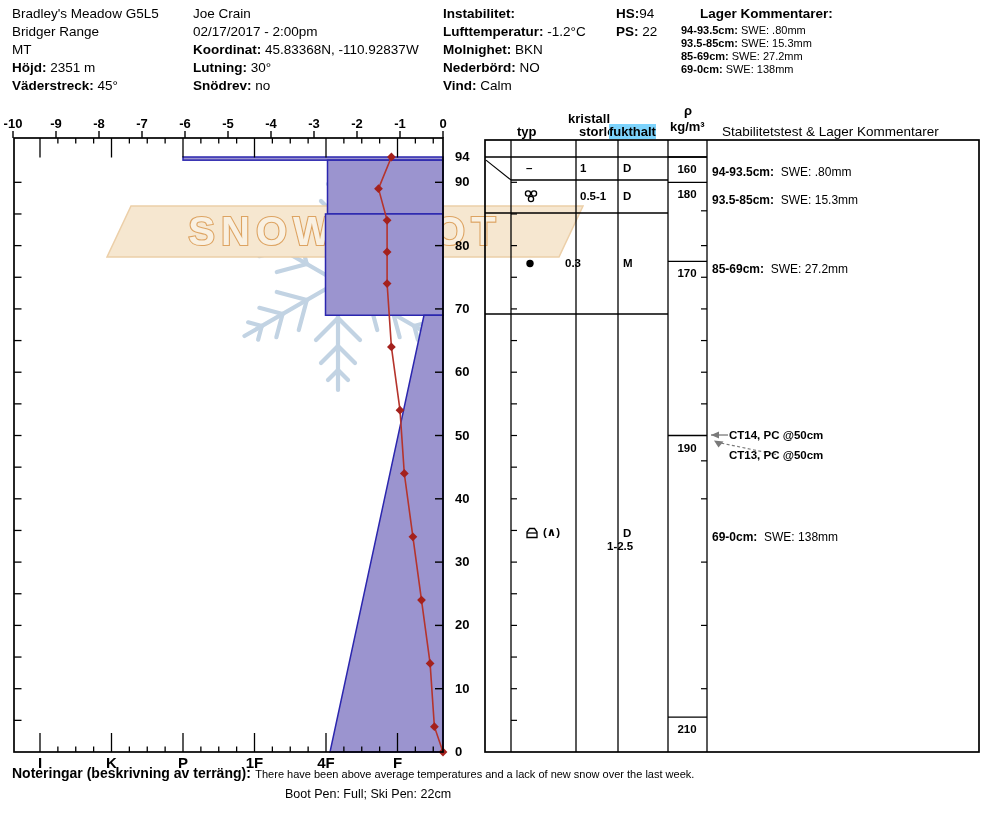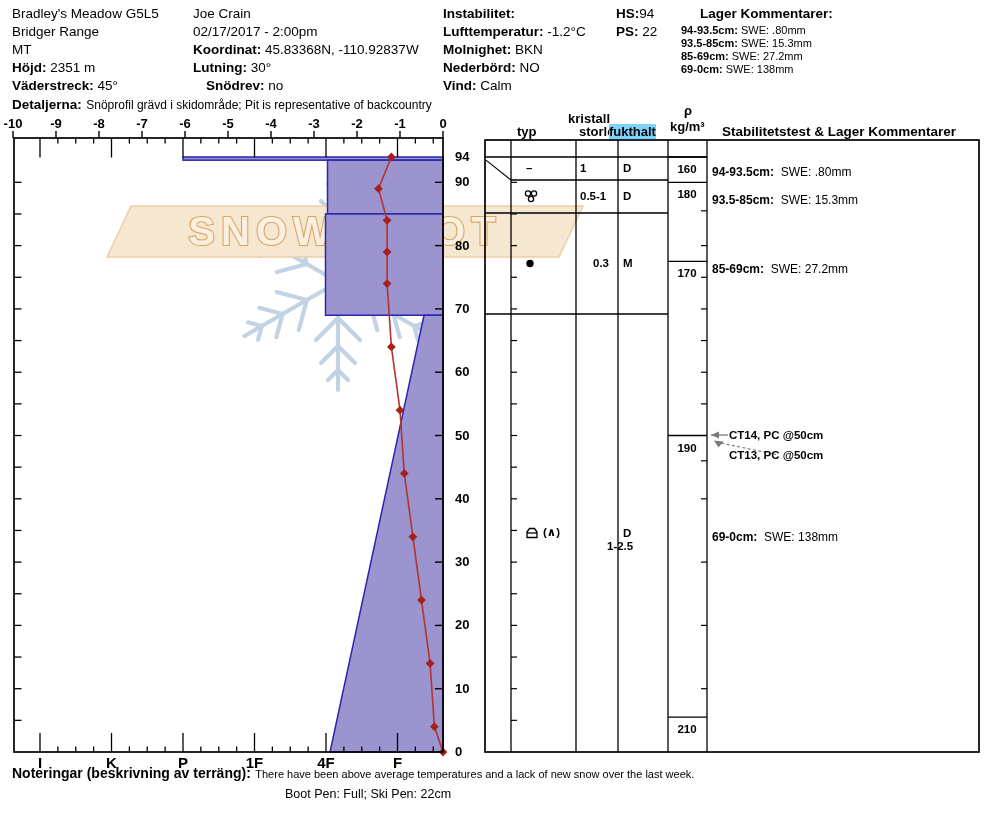--- a/index.html
+++ b/index.html
@@ -41,21 +41,21 @@
   <div class="abs hl txt" style="left:193px;top:5px">Joe Crain</div>
   <div class="abs hl txt" style="left:193px;top:23px">02/17/2017 - 2:00pm</div>
   <div class="abs hl txt" style="left:193px;top:41px">
     <span class="b">Koordinat:</span>
     <span>45.83368N, -110.92837W</span>
   </div>
   <div class="abs hl txt" style="left:193px;top:59px">
     <span class="b">Lutning:</span>
     <span>30°</span>
   </div>
-  <div class="abs hl txt" style="left:206px;top:77px">
+  <div class="abs hl txt" style="left:193px;top:77px">
     <span class="b">Snödrev:</span>
     <span>no</span>
   </div>
 
   <div class="abs hl b txt" style="left:443px;top:5px">Instabilitet:</div>
   <div class="abs hl txt" style="left:443px;top:23px">
     <span class="b">Lufttemperatur:</span>
     <span>-1.2°C</span>
   </div>
   <div class="abs hl txt" style="left:443px;top:41px">
@@ -80,24 +80,20 @@
   </div>
 
   <div class="abs hl b txt" style="left:700px;top:5px">Lager Kommentarer:</div>
   <div id="hdr-lager" class="abs txt" style="left:681px;top:24px">
       <div class="sm"><span class="b">94-93.5cm:</span> <span>SWE: .80mm</span></div>
       <div class="sm"><span class="b">93.5-85cm:</span> <span>SWE: 15.3mm</span></div>
       <div class="sm"><span class="b">85-69cm:</span> <span>SWE: 27.2mm</span></div>
       <div class="sm"><span class="b">69-0cm:</span> <span>SWE: 138mm</span></div>
     </div>
 
-  <div class="abs txt" style="left:12px;top:95px">
-    <span class="b" style="font-size:13.5px">Detaljerna:</span>
-    <span style="font-size:12px">Snöprofil grävd i skidområde;  Pit is representative of backcountry</span>
-  </div>
 
   <svg id="chart-svg" width="994" height="840">
       <g stroke="#c2d3e3" stroke-width="4.2" stroke-linecap="round" fill="none">
         <g transform="translate(338,282) rotate(0)">
           <line x1="0" y1="10" x2="0" y2="-108"></line>
           <line x1="0" y1="-36" x2="-22" y2="-58"></line>
           <line x1="0" y1="-36" x2="22" y2="-58"></line>
           <line x1="0" y1="-64" x2="-17" y2="-81"></line>
           <line x1="0" y1="-64" x2="17" y2="-81"></line>
           <line x1="0" y1="-88" x2="-10" y2="-98"></line>
@@ -348,40 +344,40 @@
       <div class="abs txt dens" style="left: 668px; top: 163px;">160</div>
       <div class="abs txt dens" style="left: 668px; top: 188.319px;">180</div>
       <div class="abs txt dens" style="left: 668px; top: 267.441px;">170</div>
       <div class="abs txt dens" style="left: 668px; top: 441.511px;">190</div>
       <div class="abs txt dens" style="left: 668px; top: 723.186px;">210</div>
       <div class="abs txt cell" style="left: 526px; top: 161.5px;">–</div>
       <div class="abs txt cell" style="left: 580px; top: 162px;">1</div>
       <div class="abs txt cell" style="left: 623px; top: 162px;">D</div>
       <div class="abs txt cell" style="left: 580px; top: 190px;">0.5-1</div>
       <div class="abs txt cell" style="left: 623px; top: 190px;">D</div>
-      <div class="abs txt cell" style="left: 580px; top: 257px; padding-left: 13px;">0.3</div>
+      <div class="abs txt cell" style="left: 552px; top: 257px; padding-left: 13px;">0.3</div>
       <div class="abs txt cell" style="left: 623px; top: 257px;">M</div>
       <div class="abs txt cell" style="left: 543px; top: 526px;">(∧)</div>
       <div class="abs txt cell" style="left: 580px; top: 540px; margin-left: 27px;">1-2.5</div>
       <div class="abs txt cell" style="left: 623px; top: 526.5px;">D</div>
       <div class="abs txt ct" style="left: 729px; top: 429.011px;">CT14, PC @50cm</div>
       <div class="abs txt ct" style="left: 729px; top: 449.011px;">CT13, PC @50cm</div>
       <div class="abs txt cmt" style="left: 712px; top: 165px;"><span class="b">94-93.5cm:</span>&nbsp; <span>SWE: .80mm</span></div>
       <div class="abs txt cmt" style="left: 712px; top: 193px;"><span class="b">93.5-85cm:</span>&nbsp; <span>SWE: 15.3mm</span></div>
       <div class="abs txt cmt" style="left: 712px; top: 262px;"><span class="b">85-69cm:</span>&nbsp; <span>SWE: 27.2mm</span></div>
       <div class="abs txt cmt" style="left: 712px; top: 530px;"><span class="b">69-0cm:</span>&nbsp; <span>SWE: 138mm</span></div>
     </div>
 
   <div class="abs ph txt" style="left:540px;top:111px;width:70px;text-align:right">kristall</div>
   <div class="abs ph txt" style="left:517px;top:124px">typ</div>
   <div class="abs ph txt" style="left:579px;top:124px;z-index:2">storlek</div>
   <div class="abs ph txt" style="left:609px;top:124px;z-index:3;background:#7dd3fc">fukthalt</div>
   <div class="abs ph txt" style="left:670px;top:103px;width:36px;text-align:center">ρ</div>
   <div class="abs ph txt" style="left:670px;top:119px;width:36px;text-align:left">kg/m³</div>
-  <div class="abs txt" style="left:722px;top:124px;font-size:13.5px;font-weight:bold">Stabilitetstest &amp; Lager Kommentarer</div>
+  <div class="abs txt" style="left:722px;top:124px;font-size:13.5px;font-weight:normal">Stabilitetstest &amp; Lager Kommentarer</div>
 
   <div class="abs txt" style="left:12px;top:764px">
     <span class="b" style="font-size:14px">Noteringar (beskrivning av terräng):</span>
     <span style="font-size:11px">There have been above average temperatures and a lack of new snow over the last week.</span>
   </div>
   <div class="abs txt" style="left:285px;top:787px;font-size:12.5px">Boot Pen: Full; Ski Pen: 22cm</div>
 
 </div>
 
 </body></html>

